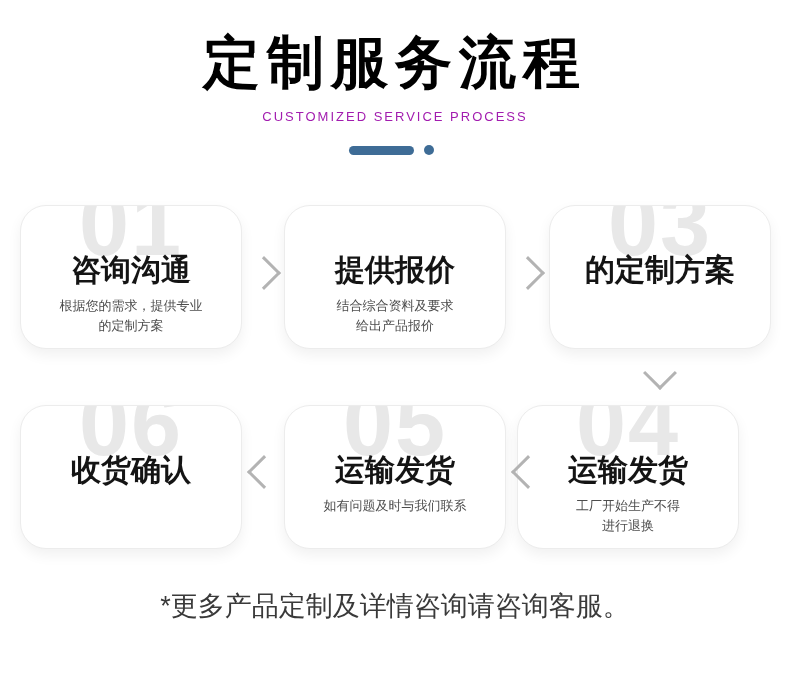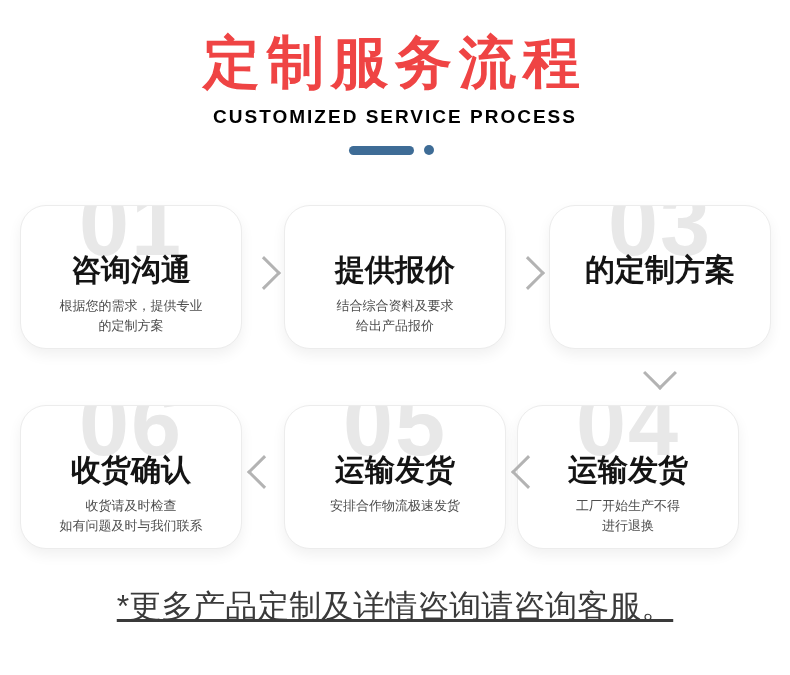--- a/index.html
+++ b/index.html
@@ -22,29 +22,29 @@
     position: absolute;
     top: 0; left: 0; right: 0;
     text-align: center;
   }
   .page-title {
     margin-top: 28px;
     font-size: 57px;
     line-height: 68px;
     font-weight: 900;
     letter-spacing: 7px;
-    color: #ef4444;
+    color: #000000;
   }
   .page-subtitle {
     margin-top: 10px;
-    font-size: 19px;
+    font-size: 13px;
     line-height: 22px;
-    font-weight: 700;
+    font-weight: 400;
     letter-spacing: 2px;
-    color: #000000;
+    color: #a21caf;
   }
   .accent-row {
     margin-top: 17px;
     display: flex;
     justify-content: center;
     align-items: center;
     gap: 10px;
     transform: translateX(-4px);
   }
   .accent-bar {
@@ -130,24 +130,23 @@
   .chev-c { left: 648px; top: 361px; }
   .chev-d { left: 516px; top: 460px; }
   .chev-e { left: 252px; top: 460px; }
 
   
   .footer-note {
     position: absolute;
     left: 0; right: 0;
     top: 588px;
     text-align: center;
-    font-size: 32px;
+    font-size: 27px;
     line-height: 36px;
     color: #3a3a3a;
-    text-decoration: underline;
   }
 </style>
 </head>
 <body>
 
 <div id="canvas">
 
   <div class="header">
     <div class="page-title">定制服务流程</div>
     <div class="page-subtitle">CUSTOMIZED SERVICE PROCESS</div>
@@ -187,30 +186,28 @@
       <div class="step-title">运输发货</div>
       <div class="step-desc">工厂开始生产不得
 进行退换</div>
     </div>
   </div>
 
   <div class="card card-5">
     <div class="num">05</div>
     <div class="content">
       <div class="step-title">运输发货</div>
-      <div class="step-desc">安排合作物流极速发货</div>
+      <div class="step-desc">如有问题及时与我们联系</div>
     </div>
   </div>
 
   <div class="card card-6">
     <div class="num">06</div>
     <div class="content">
       <div class="step-title">收货确认</div>
-      <div class="step-desc">收货请及时检查
-如有问题及时与我们联系</div>
     </div>
   </div>
 
   <span class="chev chev-right chev-a"></span>
   <span class="chev chev-right chev-b"></span>
   <span class="chev chev-down  chev-c"></span>
   <span class="chev chev-left  chev-d"></span>
   <span class="chev chev-left  chev-e"></span>
 
   <div class="footer-note">*更多产品定制及详情咨询请咨询客服。</div>

